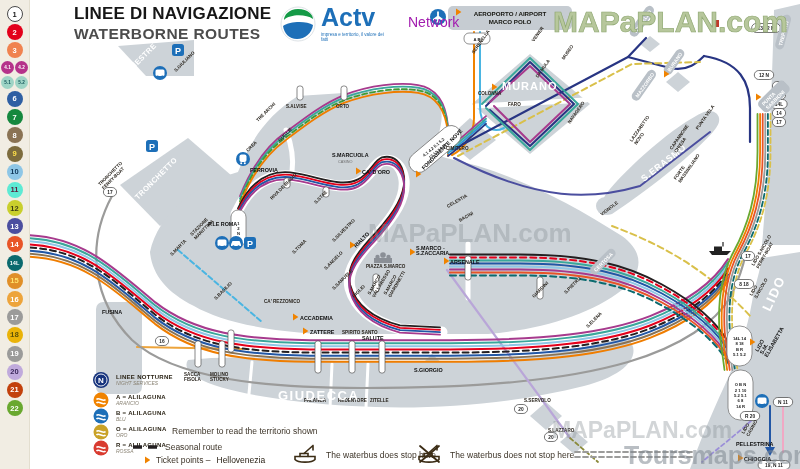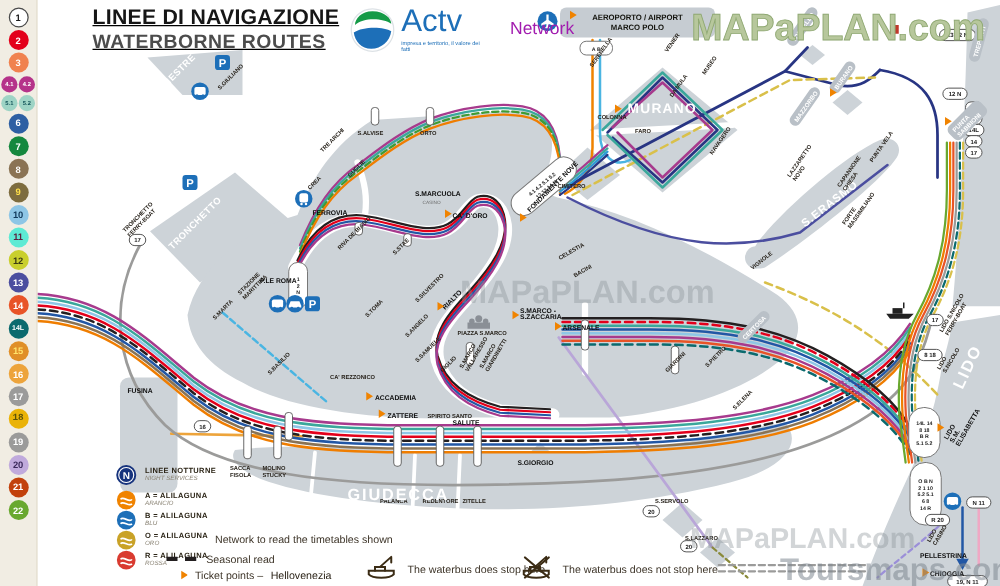--- a/index.html
+++ b/index.html
@@ -8,25 +8,25 @@
   #map{position:absolute;left:0;top:0;}
   
   #sidebar{position:absolute;left:0;top:0;width:30px;height:469px;background:#f1ede3;
            border-right:1px solid #e3decf;display:flex;flex-direction:column;align-items:center;
            padding-top:6px;box-sizing:border-box;gap:2.2px;z-index:6;}
   .badge{width:16px;height:16px;border-radius:50%;display:flex;align-items:center;justify-content:center;
          font-size:7.5px;font-weight:bold;box-sizing:border-box;flex:0 0 auto;}
   .badge.sm{width:13px;height:13px;font-size:5.8px;}
   .pair{display:flex;gap:1px;flex:0 0 auto;}
   
-  .hdr{position:absolute;left:74px;top:4px;z-index:5;text-decoration:underline;}
+  .hdr{position:absolute;left:74px;top:4px;z-index:5;}
   .hdr h1{margin:0;font-size:17px;font-weight:800;color:#161616;letter-spacing:.2px;}
   .hdr h2{margin:1px 0 0 0;font-size:15.5px;font-weight:600;color:#4c4c4c;letter-spacing:.4px;}
   .brand{position:absolute;left:280px;top:6px;display:flex;align-items:flex-start;gap:5px;z-index:5;}
-  .brand .actv{font-size:25px;font-weight:normal;color:#1d6fb8;line-height:.9;text-align:center;}
+  .brand .actv{font-size:25px;font-weight:bold;color:#1d6fb8;line-height:.9;text-align:center;}
   .brand .tagline{display:block;font-size:4.5px;color:#1d6fb8;width:70px;line-height:1.2;margin-top:2px;}
   .brand .network{font-size:14px;color:#a21caf;margin-left:12px;margin-top:8px;}
   
   .lg{position:absolute;z-index:5;color:#3d3428;font-size:8.5px;display:flex;align-items:center;gap:6px;}
   #legend-note{left:172px;top:426px;}
   #seasonal{left:133px;top:442px;}
   #tickets{left:140px;top:455px;}
   #tickets b{font-weight:normal;color:#241c10;}
   #stop{left:290px;top:442px;}
   #nostop{left:414px;top:442px;text-align:right;}
@@ -679,27 +679,27 @@
             <use href="#ic-ali" fill="#d93b30"></use>
           </svg>
           <div class="svc-text">
             <b>R = ALILAGUNA</b>
             <i>ROSSA</i>
           </div>
         </div>
       </div>
   </div>
 
-  <div id="legend-note" class="lg">Network to read the timetables shown</div>
+  <div id="legend-note" class="lg">Remember to read the territorio shown</div>
 
   <div id="seasonal" class="lg">
     <svg width="26" height="6">
       <line x1="0" y1="3" x2="26" y2="3" stroke="#231f20" stroke-width="3.4" stroke-dasharray="9 6"></line>
     </svg>
-    <span>Seasonal read</span>
+    <span>Seasonal route</span>
   </div>
 
   <div id="tickets" class="lg">
     <svg width="10" height="10" viewBox="-5 -5 10 10">
         <use href="#ic-tri"></use>
       </svg>
     <span>Ticket points  –</span>
     <b>Hellovenezia</b>
   </div>
 

